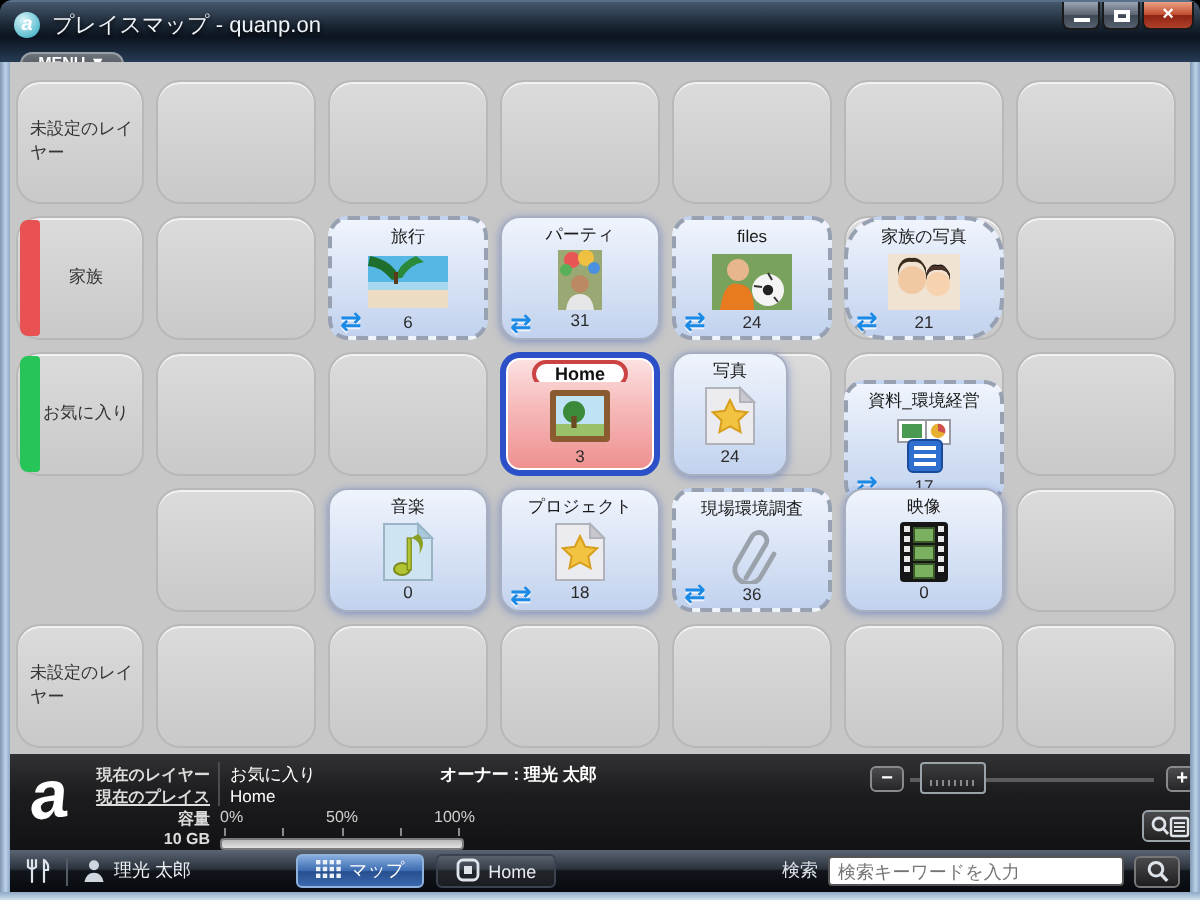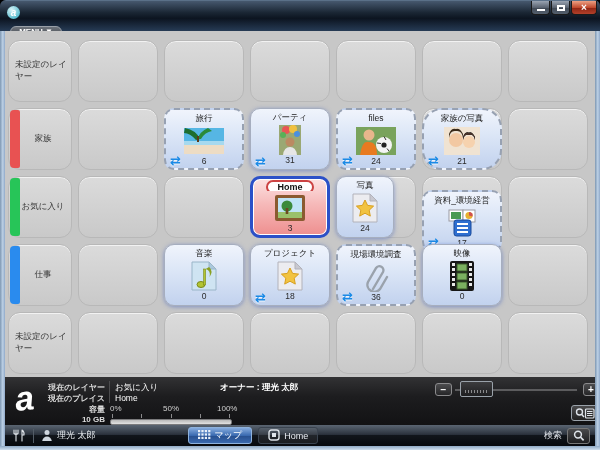--- a/index.html
+++ b/index.html
@@ -89,37 +89,38 @@
   
   .taskbar{position:absolute;top:425px;left:5px;width:590px;height:21px;display:flex;align-items:center;
     background:linear-gradient(180deg,#5a6572 0%,#2b323d 45%,#11151b 50%,#07090d 100%);}
   .util-icon{margin-left:7px;display:flex;align-items:center;}
   .tb-sep{width:1px;height:14px;background:#535c66;margin:0 7px;}
   .user{display:flex;align-items:center;gap:4px;color:#eef2f6;font-size:9px;cursor:pointer;}
   .tabs{display:flex;gap:6px;margin-left:52px;}
   .tab{display:flex;align-items:center;gap:4px;height:17px;box-sizing:border-box;padding:0 9px;
     border-radius:3px;font-size:9px;color:#fff;cursor:pointer;}
   .tab.active{background:linear-gradient(180deg,#85abde 0%,#3a6ab0 50%,#274f8e 52%,#3a69ae 100%);
-    border:1px solid #8fb2dc;margin-left:40px;}
+    border:1px solid #8fb2dc;}
   .tab.plain{background:rgba(255,255,255,.07);border:1px solid #3a434f;color:#e8ecf2;}
   .search-group{margin-left:auto;display:flex;align-items:center;gap:5px;margin-right:5px;}
   .search-label{font-size:9px;color:#e0e4ea;}
   .search-input{width:148px;height:15px;box-sizing:border-box;border:1px solid #555;border-radius:2px;
     font-size:9px;padding:1px 4px;font-family:inherit;background:#fff;color:#222;}
   .search-btn{width:23px;height:16px;box-sizing:border-box;background:linear-gradient(180deg,#4a4a4c,#1e1e20);
     border:1px solid #777;border-radius:3px;display:flex;align-items:center;justify-content:center;cursor:pointer;padding:0;}
 </style>
 </head>
 <body>
 
 <div class="window">
 
   <div class="titlebar">
     <div class="title-row">
       <span class="app-icon">a</span>
+      <span class="window-title">プレイスマップ - quanp.on</span>
     </div>
     <div class="window-buttons">
       <div class="winbtn min">
           <span class="glyph-min"></span>
         </div>
       <div class="winbtn max">
           <span class="glyph-max"></span>
         </div>
       <div class="winbtn close">
           <span class="glyph-close">×</span>
@@ -151,24 +152,20 @@
       <div class="gridcell" style="left: 3px; top: 145px; width: 64px; height: 62px;">
         <span class="layer-stripe" style="background: rgb(39, 197, 88);"></span>
         <span class="layer-label">お気に入り</span>
       </div>
       <div class="gridcell" style="left: 73px; top: 145px; width: 80px; height: 62px;"></div>
       <div class="gridcell" style="left: 159px; top: 145px; width: 80px; height: 62px;"></div>
       <div class="gridcell" style="left: 245px; top: 145px; width: 80px; height: 62px;"></div>
       <div class="gridcell" style="left: 331px; top: 145px; width: 80px; height: 62px;"></div>
       <div class="gridcell" style="left: 417px; top: 145px; width: 80px; height: 62px;"></div>
       <div class="gridcell" style="left: 503px; top: 145px; width: 80px; height: 62px;"></div>
-      <div class="gridcell" style="left: 3px; top: 213px; width: 64px; height: 62px;">
-        <span class="layer-stripe" style="background: rgb(42, 139, 238);"></span>
-        <span class="layer-label">仕事</span>
-      </div>
       <div class="gridcell" style="left: 73px; top: 213px; width: 80px; height: 62px;"></div>
       <div class="gridcell" style="left: 159px; top: 213px; width: 80px; height: 62px;"></div>
       <div class="gridcell" style="left: 245px; top: 213px; width: 80px; height: 62px;"></div>
       <div class="gridcell" style="left: 331px; top: 213px; width: 80px; height: 62px;"></div>
       <div class="gridcell" style="left: 417px; top: 213px; width: 80px; height: 62px;"></div>
       <div class="gridcell" style="left: 503px; top: 213px; width: 80px; height: 62px;"></div>
       <div class="gridcell" style="left: 3px; top: 281px; width: 64px; height: 62px;">
         <span class="layer-label">未設定のレイヤー</span>
       </div>
       <div class="gridcell" style="left: 73px; top: 281px; width: 80px; height: 62px;"></div>
@@ -339,21 +336,21 @@
             </g>
           </svg>
         </div>
         <div class="place-count">0</div>
       </div>
     </div>
 
   <div class="statusbar">
     <span class="logo-a">a</span>
     <span class="sb-label" style="top:5px;">現在のレイヤー</span>
-    <span class="sb-label" style="top:16px;">現在のプレイス</span>
+    <span class="sb-label" style="top:16px;text-decoration:underline;">現在のプレイス</span>
     <span class="sb-label" style="top:27px;">容量</span>
     <span class="sb-label" style="top:38px;">10 GB</span>
     <span class="sb-sep"></span>
     <span class="sb-value" style="left:110px;top:5px;">お気に入り</span>
     <span class="sb-value" style="left:110px;top:16px;">Home</span>
     <span class="sb-value" style="left:215px;top:5px;font-weight:bold;">オーナー : 理光 太郎</span>
 
     <span class="gauge-pct" style="left:105px;top:27px;">0%</span>
     <span class="gauge-pct" style="left:158px;top:27px;">50%</span>
     <span class="gauge-pct" style="left:212px;top:27px;">100%</span>
@@ -423,20 +420,21 @@
         <div class="tab plain">
           <span><svg width="12" height="12">
               <rect x="1" y="1" width="10" height="10" rx="2.5" fill="none" stroke="#dfe4ea" stroke-width="1.4"></rect>
               <rect x="4" y="4" width="4" height="4" fill="#dfe4ea"></rect>
             </svg></span>
           <span>Home</span>
         </div>
       </div>
     <div class="search-group">
       <span class="search-label">検索</span>
+      <input class="search-input" type="text" placeholder="検索キーワードを入力" style="">
       <button class="search-btn">
         <svg width="12" height="12" viewBox="0 0 12 12">
           <circle cx="5" cy="4.6" r="3.4" fill="none" stroke="#dfe4ea" stroke-width="1.5"></circle>
           <line x1="7.4" y1="7" x2="10.6" y2="10.4" stroke="#dfe4ea" stroke-width="1.7"></line>
         </svg>
       </button>
     </div>
   </div>
 
   <div class="edge-left"></div>

